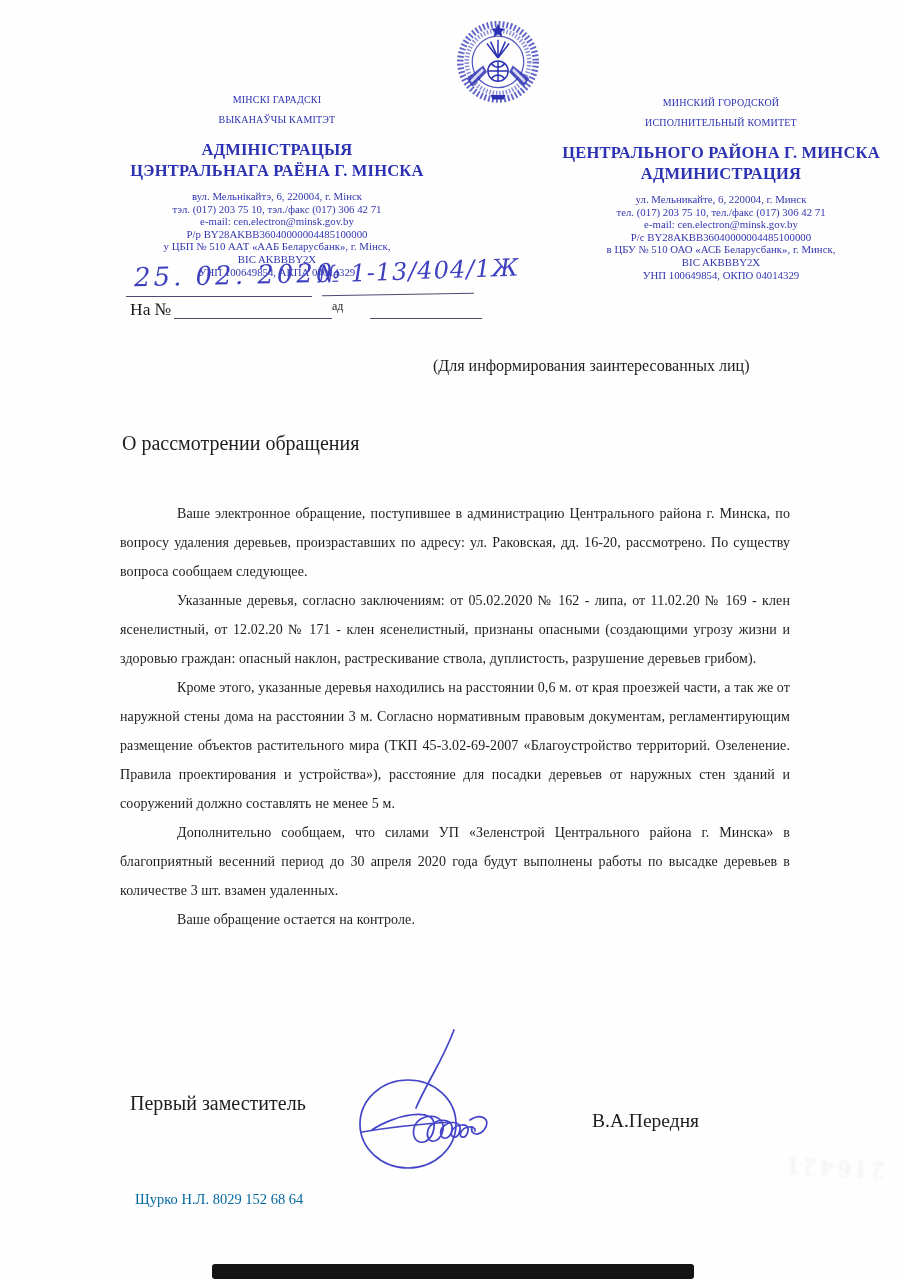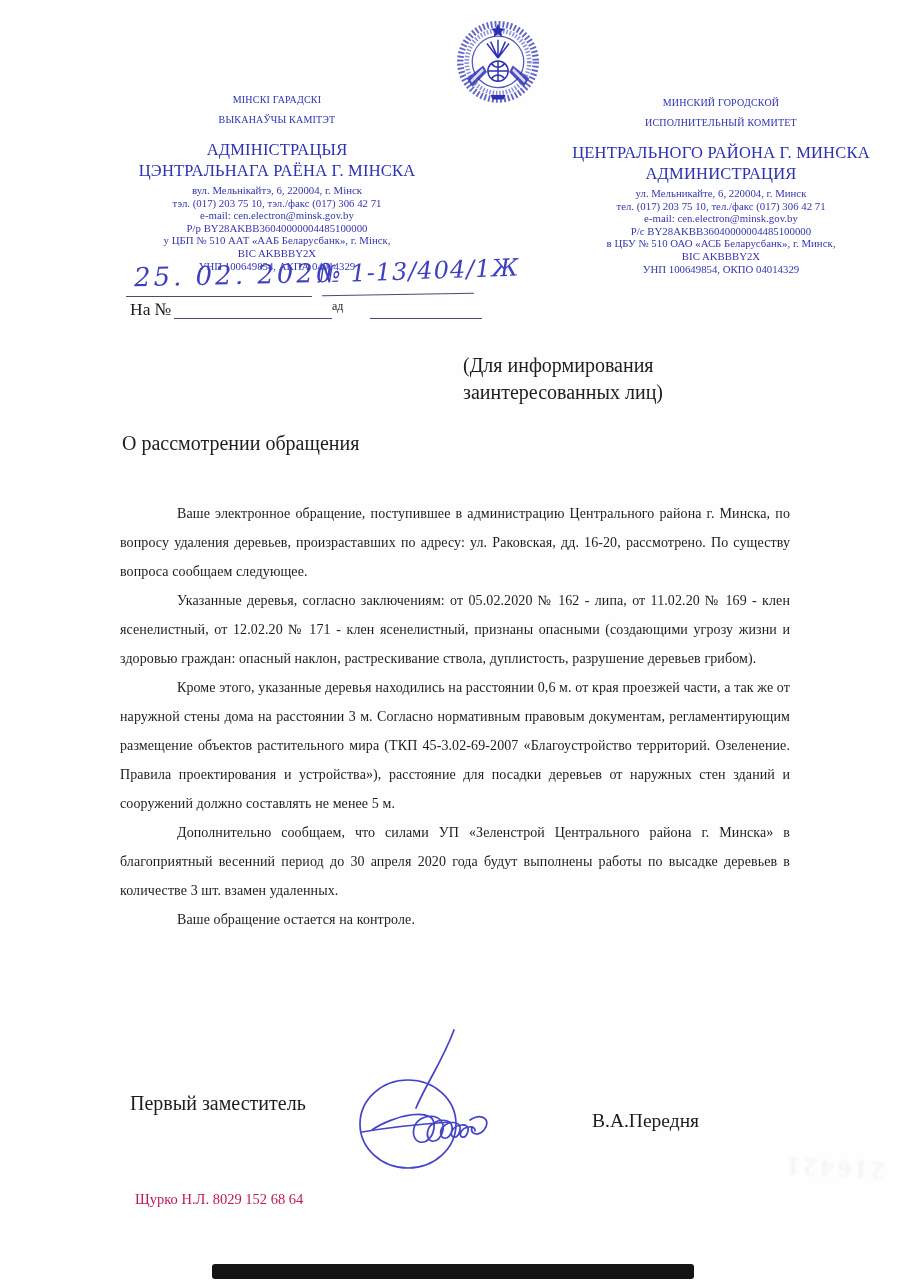--- a/index.html
+++ b/index.html
@@ -7,46 +7,46 @@
     position:relative;width:905px;height:1280px;margin:0 auto;
     background:#fefefe;overflow:hidden;
     font-family:"Liberation Serif", serif;color:#1d1d20;
   }
   
   .emblem{position:absolute;left:452px;top:14px;width:92px;height:92px;}
   .lh-col{position:absolute;text-align:center;color:#2b31b2;}
   .lh-left{left:98px;top:90px;width:358px;}
   .lh-right{left:543px;top:93px;width:356px;}
   .lh-committee{font-size:10px;line-height:20px;letter-spacing:.2px;text-align:center;}
-  .lh-admin{font-size:16.5px;line-height:21px;font-weight:normal;margin-top:9px;letter-spacing:.2px;}
-  .lh-details{font-size:10.8px;line-height:12.6px;margin-top:3px;color:#3336b0;}
+  .lh-admin{font-size:16.5px;line-height:21px;font-weight:bold;margin-top:9px;letter-spacing:.2px;}
+  .lh-details{font-size:10.8px;line-height:12.6px;margin-top:9px;color:#3336b0;}
   .lh-details div{white-space:nowrap;}
   
   .hand{font-style:italic;color:#3d3fbe;font-family:"DejaVu Serif", serif;}
   .ref-date{position:absolute;left:134px;top:260px;font-size:26px;letter-spacing:3px;transform:rotate(-1.3deg);}
   .ref-num{position:absolute;left:318px;top:257px;font-size:24px;letter-spacing:1px;transform:rotate(-2deg);}
   .u-line{position:absolute;height:0;border-bottom:1.6px solid #4a4a72;}
   .ul-date{left:126px;top:296px;width:186px;}
   .ul-num{left:322px;top:294px;width:152px;transform:rotate(-1deg);}
   .reply-row{position:absolute;left:130px;top:299px;font-size:17.5px;}
   .ul-reply1{left:174px;top:318px;width:158px;}
   .ul-reply2{left:370px;top:318px;width:112px;}
   .reply-ad{position:absolute;left:332px;top:299px;font-size:12px;}
   
-  .note{position:absolute;left:463px;top:352px;width:330px;font-size:20px;line-height:27px;}
+  .note{position:absolute;left:433px;top:352px;width:330px;font-size:16px;line-height:27px;}
   .subject{position:absolute;left:122px;top:432px;font-size:20px;}
   .body-text{position:absolute;left:120px;top:499px;width:670px;}
   .body-text p{
     margin:0;text-align:justify;text-indent:57px;
     font-size:14px;line-height:29px;letter-spacing:.1px;
   }
   .signoff-role{position:absolute;left:130px;top:1088px;font-size:20px;line-height:31px;}
   .signoff-name{position:absolute;left:592px;top:1110px;font-size:19.5px;text-align:center;}
   .signature-svg{position:absolute;left:342px;top:1028px;width:178px;height:148px;}
-  .executor{position:absolute;left:135px;top:1191px;font-size:14.5px;color:#be185d;}
+  .executor{position:absolute;left:135px;top:1191px;font-size:14.5px;color:#0369a1;}
   
   .bleed{
     position:absolute;left:745px;top:1142px;width:140px;height:40px;
     color:#9aa0c2;font-size:26px;letter-spacing:4px;
     transform:rotate(183deg);opacity:.10;filter:blur(1.2px);
     font-weight:bold;pointer-events:none;
   }
   .bottom-bar{
     position:absolute;left:50%;bottom:1px;transform:translateX(-50%);
     width:482px;height:15px;background:#141414;border-radius:3px;

